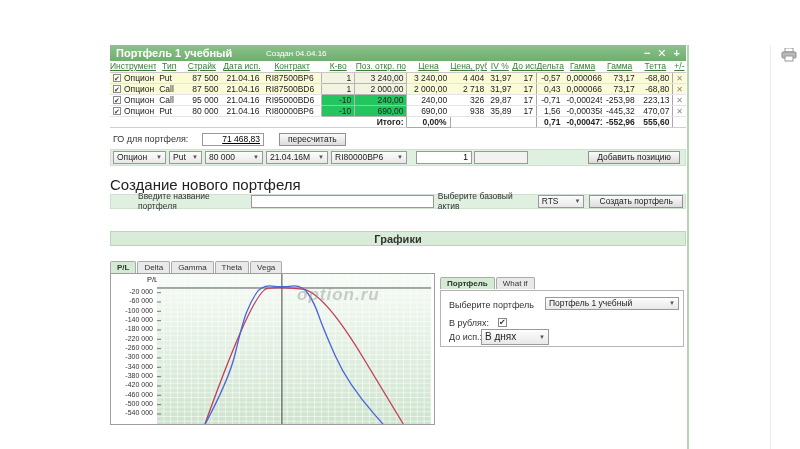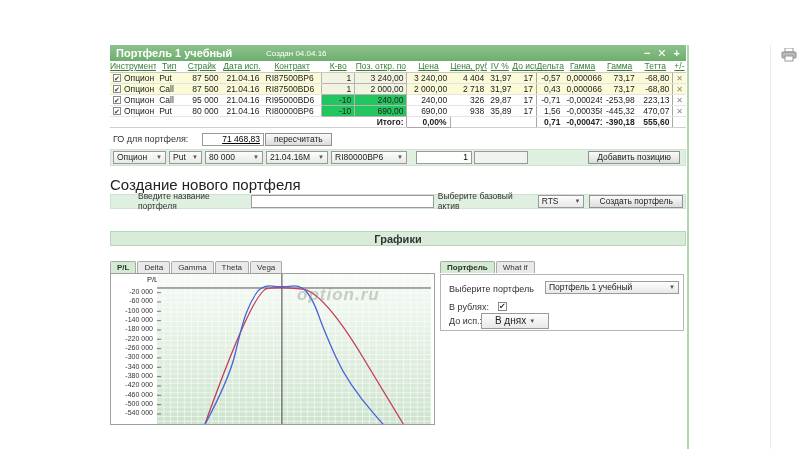--- a/index.html
+++ b/index.html
@@ -63,25 +63,25 @@
   .tab.active { background:#d3ead3; font-weight:bold; }
   .left-col { position:absolute; left:0; top:0; width:326px; }
   .chart-box { position:relative; width:325px; height:152px; border:1px solid #9e9e9e; background:#fff; overflow:hidden; }
   .y-axis { position:absolute; left:0; top:0; width:44px; height:150px; }
   .y-axis div { position:absolute; right:2px; font-size:7px; color:#333; width:42px; text-align:right; }
   .pl-label { position:absolute; left:36px; top:1px; font-size:7.5px; color:#222; }
   .center-label { position:absolute; left:158px; top:1px; font-size:7px; color:#222; }
   .watermark { position:absolute; left:186px; top:11px; font-size:17px; font-style:italic; font-weight:bold;
     color:rgba(140,150,140,0.45); letter-spacing:1px; }
   #plot { position:absolute; left:46px; top:0; }
-  .right-col { position:absolute; left:330px; top:0; width:220px; }
+  .right-col { position:absolute; left:330px; top:16px; width:220px; }
   .right-box { position:relative; margin-top:1px; width:244px; height:57px; border:1px solid #b5b5b5; background:#fff; }
   .right-box .lbl { position:absolute; font-size:9px; color:#333; }
   .rb-sel1 { position:absolute; left:104px; top:6px; width:134px; }
-  .rb-sel2 { position:absolute; left:40px; top:38px; width:68px; height:16px; font-size:10px;justify-content:center; }
+  .rb-sel2 { position:absolute; left:40px; top:38px; width:68px; height:16px; font-size:10px; }
   .rb-chk { position:absolute; left:57px; top:27px; width:9px; height:9px; border:1px solid #888;
     background:#fff; font-size:8px; line-height:8px; color:#333; cursor:pointer; }
 
   
   .vline-green { position:absolute; left:687px; top:45px; width:2px; height:404px; background:#b2d6b2; }
   .vline-gray { position:absolute; left:770px; top:45px; width:1px; height:404px; background:#ececec; }
   .print-ic { position:absolute; left:781px; top:48px; cursor:pointer; }
 </style>
 </head>
 <body>
@@ -213,31 +213,31 @@
           </tr>
         </tbody>
       <tfoot>
         <tr class="totals">
           <td colspan="6"></td>
           <td class="r">Итого:</td>
           <td class="r pct">0,00%</td>
           <td colspan="3"></td>
           <td class="r gl gb">0,71</td>
           <td class="r gb">-0,000471</td>
-          <td class="r gb">-390,18</td>
+          <td class="r gb">-552,96</td>
           <td class="r gr gb">555,60</td>
           <td></td>
         </tr>
       </tfoot>
     </table>
 
     <div class="margin-row">
       <span class="lbl">ГО для портфеля:</span>
       <input class="inp" style="width: 62px; text-decoration: underline;" value="71 468,83">
-      <button class="btn" style="margin-left:1px">пересчитать</button>
+      <button class="btn" style="margin-left:15px">пересчитать</button>
     </div>
 
 
     <div class="green-row">
       <div class="sel" style="width:53px">
         <span>Опцион</span>
           <span class="car">▼</span>
       </div>
       <div class="sel" style="width:33px">
         <span>Put</span>

